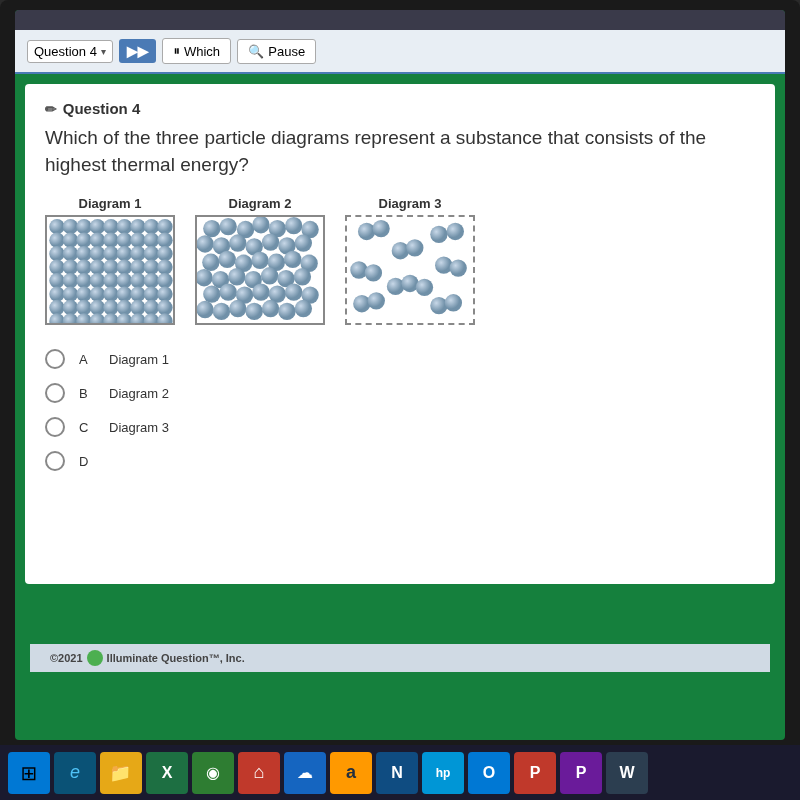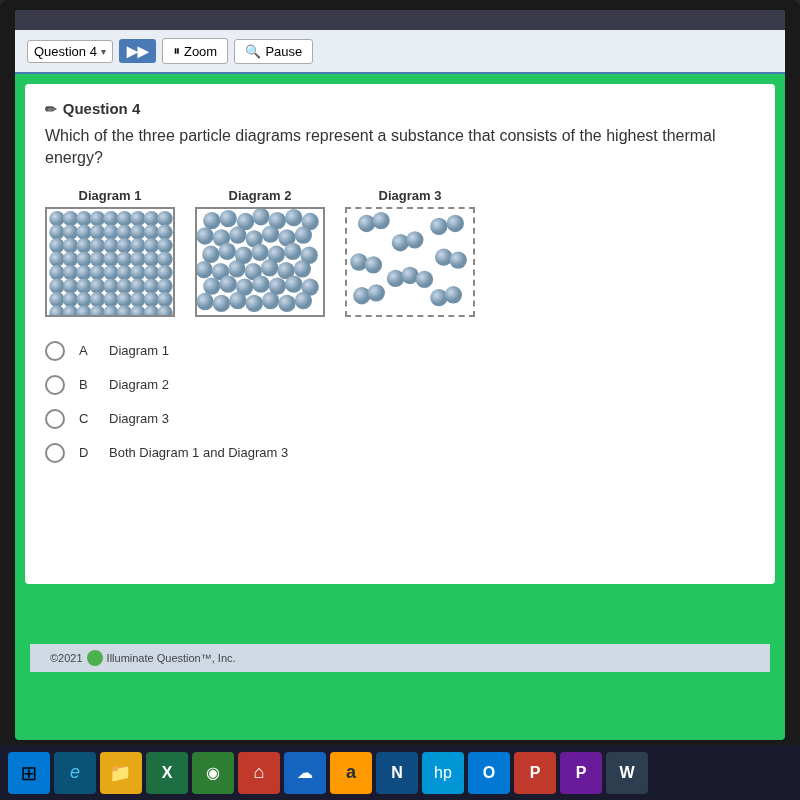--- a/index.html
+++ b/index.html
@@ -19,21 +19,21 @@
       background: #1a1a1a;
       border-radius: 8px;
     }
 
     .screen-content {
       position: absolute;
       top: 10px;
       left: 15px;
       right: 15px;
       bottom: 60px;
-      background: #22c55e;
+      background: #15803d;
       border-radius: 4px;
       overflow: hidden;
     }
 
     
     .top-bar-area {
       background: #3a3a4a;
       height: 20px;
       display: flex;
       align-items: center;
@@ -108,21 +108,21 @@
       align-items: center;
       gap: 6px;
     }
 
     .pencil-icon {
       color: #555;
       font-size: 14px;
     }
 
     .question-text {
-      font-size: 16px;
+      font-size: 19px;
       color: #333;
       margin-bottom: 18px;
       line-height: 1.4;
     }
 
     .diagrams-row {
       display: flex;
       gap: 20px;
       margin-bottom: 24px;
       align-items: flex-start;
@@ -200,20 +200,21 @@
       bottom: 68px;
       left: 15px;
       right: 15px;
       background: #d0dae4;
       padding: 6px 20px;
       font-size: 11px;
       color: #444;
       display: flex;
       align-items: center;
       gap: 4px;
+      font-weight: bold;
     }
 
     
     .taskbar {
       position: absolute;
       bottom: 0;
       left: 0;
       right: 0;
       height: 55px;
       background: #1a1a2e;
@@ -267,21 +268,21 @@
   <div class="top-bar-area"></div>
 
   <div class="toolbar">
     <div class="question-selector">
       <span>Question 4</span>
       <span class="chevron-down">▾</span>
     </div>
     <button class="skip-btn">▶▶</button>
     <button class="pause-btn">
       <span>⏸</span>
-      <span>Zoom</span>
+      <span>Which</span>
     </button>
     <button class="zoom-btn">
       <span>🔍</span>
       <span>Pause</span>
     </button>
   </div>
 
   <div class="main-content">
 
     <div class="question-title">
@@ -506,21 +507,20 @@
 
       <div class="answer-row">
         <div class="radio-circle"></div>
         <span class="answer-letter">C</span>
         <span class="answer-text">Diagram 3</span>
       </div>
 
       <div class="answer-row">
         <div class="radio-circle"></div>
         <span class="answer-letter">D</span>
-        <span class="answer-text">Both Diagram 1 and Diagram 3</span>
       </div>
 
     </div>
   </div>
 
   <div class="footer">
     <span>©2021</span>
     <span class="il-logo"></span>
     <span>Illuminate Question™, Inc.</span>
   </div>
@@ -529,18 +529,18 @@
 <div class="taskbar">
   <div class="taskbar-btn windows">⊞</div>
   <div class="taskbar-btn edge" style="color:#4fc3f7; font-style:italic; font-size:18px;">e</div>
   <div class="taskbar-btn folder" style="color:white; font-size:18px;">📁</div>
   <div class="taskbar-btn excel" style="font-size:16px; font-weight:bold;">X</div>
   <div class="taskbar-btn green" style="font-size:16px;">◉</div>
   <div class="taskbar-btn home" style="font-size:18px;">⌂</div>
   <div class="taskbar-btn cloud" style="font-size:16px;">☁</div>
   <div class="taskbar-btn amazon" style="font-size:18px; font-weight:bold;">a</div>
   <div class="taskbar-btn note" style="font-size:16px; font-weight:bold; color:white;">N</div>
-  <div class="taskbar-btn hp" style="font-size:16px; font-weight:normal; color:white;">hp</div>
+  <div class="taskbar-btn hp" style="font-size:12px; font-weight:bold; color:white;">hp</div>
   <div class="taskbar-btn outlook" style="font-size:16px; font-weight:bold; color:white;">O</div>
   <div class="taskbar-btn ppt" style="font-size:16px; font-weight:bold; color:white;">P</div>
   <div class="taskbar-btn purple" style="font-size:16px; font-weight:bold; color:white;">P</div>
   <div class="taskbar-btn win-dark" style="font-size:16px; font-weight:bold; color:white;">W</div>
 </div>
 
 </body></html>

